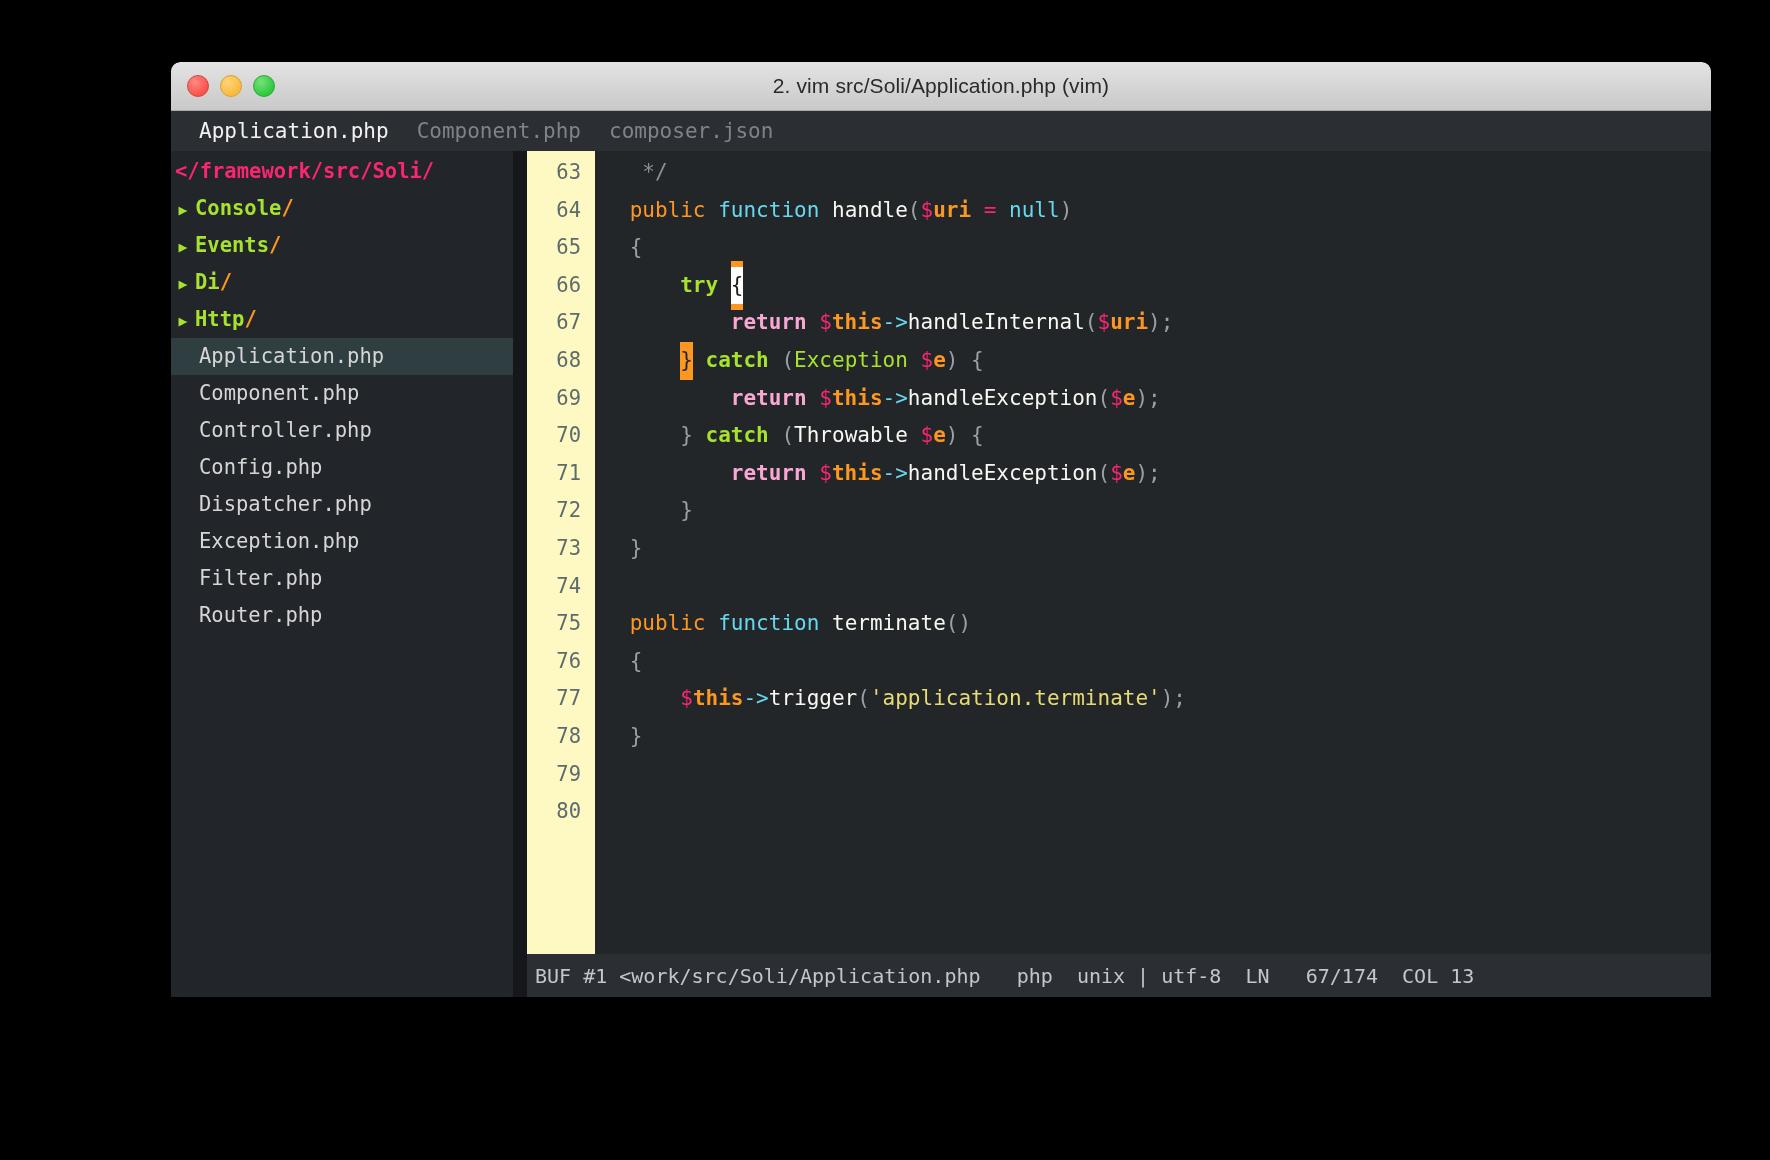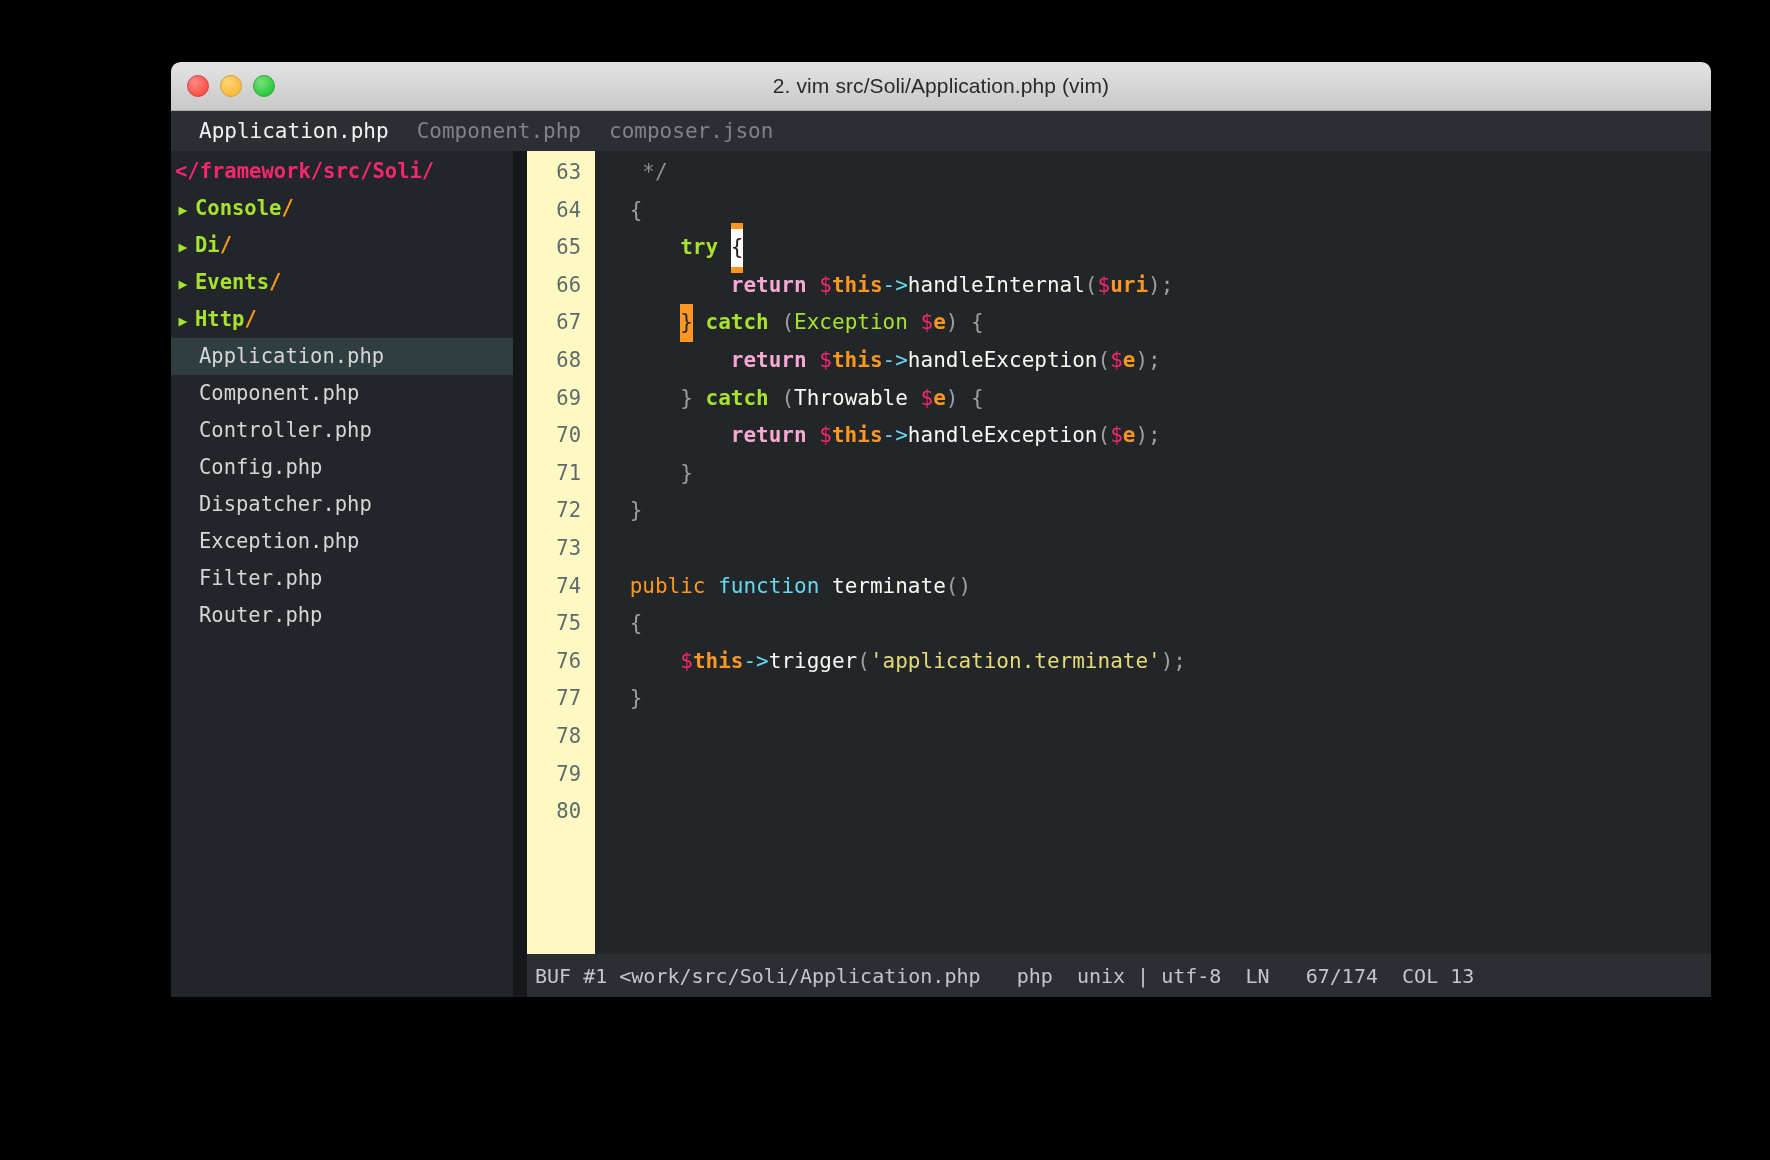--- a/index.html
+++ b/index.html
@@ -261,25 +261,25 @@
       <div id="sidebar-tabline"></div>
       <div id="tree">
 
         <div class="tree-row tree-root">&lt;/framework/src/Soli/</div>
 
         <div class="tree-row tree-dir">
           <span class="tree-arrow">▶</span><span class="dirname">Console</span><span class="dirslash">/</span>
         </div>
 
         <div class="tree-row tree-dir">
+          <span class="tree-arrow">▶</span><span class="dirname">Events</span><span class="dirslash">/</span>
+        </div>
+
+        <div class="tree-row tree-dir">
           <span class="tree-arrow">▶</span><span class="dirname">Di</span><span class="dirslash">/</span>
-        </div>
-
-        <div class="tree-row tree-dir">
-          <span class="tree-arrow">▶</span><span class="dirname">Events</span><span class="dirslash">/</span>
         </div>
 
         <div class="tree-row tree-dir">
           <span class="tree-arrow">▶</span><span class="dirname">Http</span><span class="dirslash">/</span>
         </div>
 
         <div class="tree-row tree-file selected">Application.php</div>
         <div class="tree-row tree-file">Component.php</div>
         <div class="tree-row tree-file">Controller.php</div>
         <div class="tree-row tree-file">Config.php</div>
@@ -320,20 +320,21 @@
           <div class="lnum">78</div>
           <div class="lnum">79</div>
           <div class="lnum">80</div>
         </div>
 
         <div id="code">
 
 
           <div class="cline"><span class="cmt">  */</span></div>
 
+          <div class="cline"> <span class="kw">public</span> <span class="fnkw">function</span> <span class="fname">handle</span><span class="punct">(</span><span class="sigil">$</span><span class="var">uri</span> <span class="op">=</span> <span class="const">null</span><span class="punct">)</span></div>
 
           <div class="cline"> <span class="punct">{</span></div>
 
           <div class="cline">     <span class="ctrl2">try</span> <span class="cursor-block">{</span></div>
 
           <div class="cline">         <span class="ctrl">return</span> <span class="sigil">$</span><span class="var">this</span><span class="arrow">-&gt;</span><span class="method">handleInternal</span><span class="punct">(</span><span class="sigil">$</span><span class="var">uri</span><span class="punct">);</span></div>
 
           <div class="cline">     <span class="matchbrace">}</span> <span class="ctrl2">catch</span> <span class="punct">(</span><span class="cls">Exception</span> <span class="sigil">$</span><span class="var">e</span><span class="punct">) {</span></div>
 
           <div class="cline">         <span class="ctrl">return</span> <span class="sigil">$</span><span class="var">this</span><span class="arrow">-&gt;</span><span class="method">handleException</span><span class="punct">(</span><span class="sigil">$</span><span class="var">e</span><span class="punct">);</span></div>

